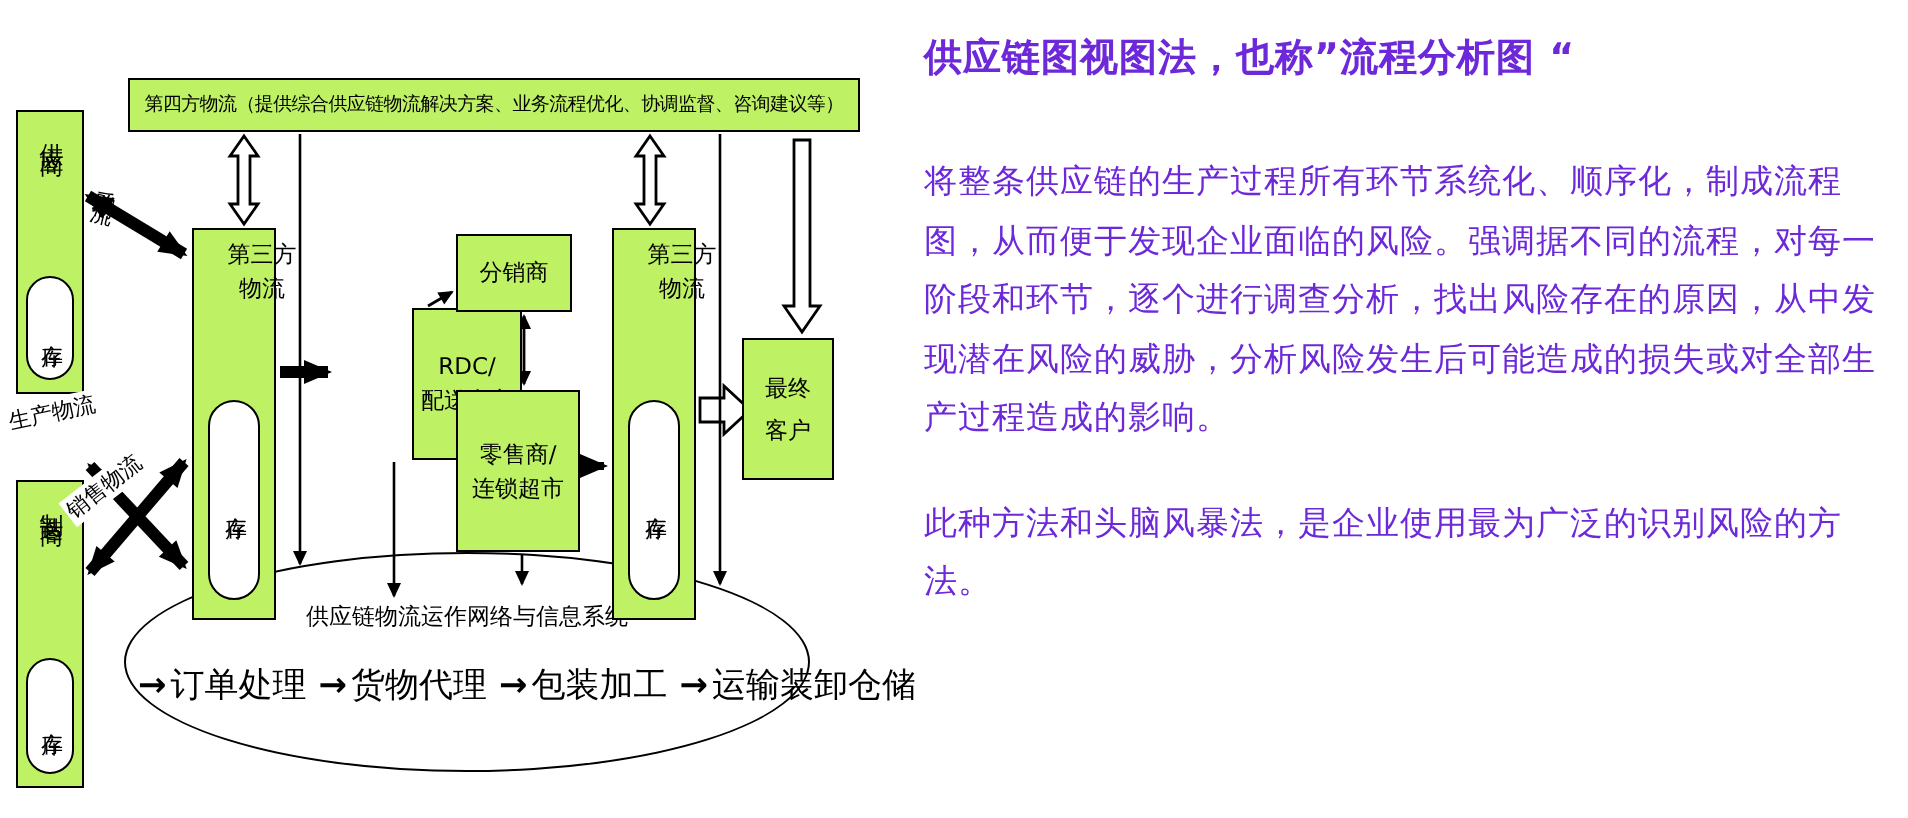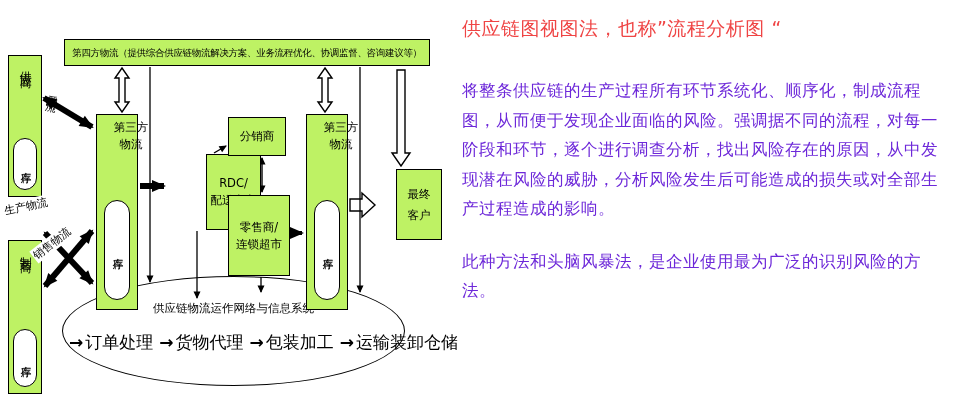--- a/index.html
+++ b/index.html
@@ -55,21 +55,21 @@
     text-align:center; padding-top:24px; font-size:11.5px;
   }
   .ellipse .e-title { font-size:11.5px; }
   .e-flow { margin-top:15px; font-size:17px; white-space:nowrap; }
   .e-flow .fa { font-weight:bold; margin:0 2px 0 6px; }
   .e-flow .fs { }
 
   
   .text-panel { position:absolute; left:462px; top:16px; width:488px; }
   .text-panel h1 {
-    font-size:19px; font-weight:normal; color:#ef4444; letter-spacing:0.5px;
+    font-size:19px; font-weight:bold; color:#6d28d9; letter-spacing:0.5px;
     margin-bottom:34px;
   }
   .text-panel p {
     font-size:16.5px; line-height:29.5px; color:#6d28d9; letter-spacing:0.5px;
     text-align:left; margin-bottom:23px;
   }
 </style>
 </head>
 <body>
 
@@ -139,21 +139,21 @@
     </div>
 
     <div class="box flex-center" style="left:169px; top:154px; width:55px; height:76px;margin-left:37px;">RDC/
 配送中心</div>
 
     <div class="box flex-center" style="left:228px; top:117px; width:58px; height:39px;">分销商</div>
 
     <div class="box flex-center" style="left:228px; top:195px; width:62px; height:81px;">零售商/
 连锁超市</div>
 
-    <div class="box flex-center" style="left:396px; top:169px; width:46px; height:71px; line-height:1.8;">最终
+    <div class="box flex-center" style="left:371px; top:169px; width:46px; height:71px; line-height:1.8;">最终
 客户</div>
 
     <div class="rot-label purchase-label">采购物流</div>
     <div class="rot-label production-label">生产物流</div>
     <div class="rot-label sales-label">销售物流</div>
 
     <div class="ellipse">
       <div class="e-title">供应链物流运作网络与信息系统</div>
       <div class="e-flow"><span class="fa">→</span><span class="fs">订单处理</span><span class="fa">→</span><span class="fs">货物代理</span><span class="fa">→</span><span class="fs">包装加工</span><span class="fa">→</span><span class="fs">运输装卸仓储</span></div>
     </div>

